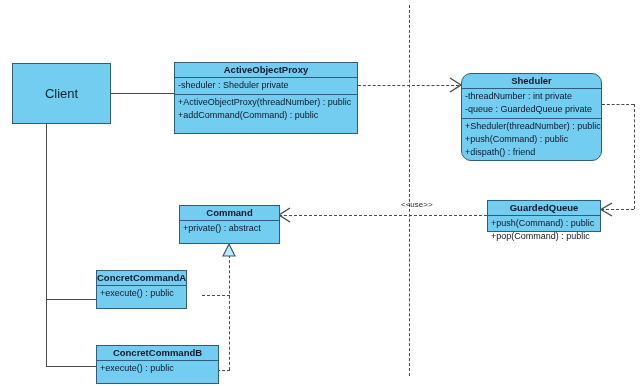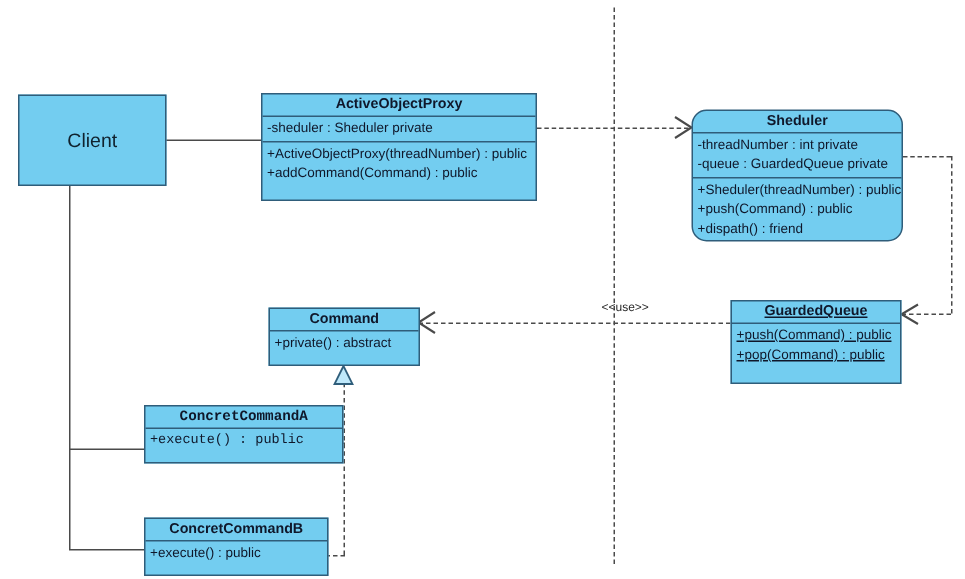--- a/index.html
+++ b/index.html
@@ -156,36 +156,36 @@
       <div class="uml-row">-threadNumber : int private</div>
       <div class="uml-row">-queue : GuardedQueue private</div>
     </div>
     <div class="uml-compartment last">
       <div class="uml-row">+Sheduler(threadNumber) : public</div>
       <div class="uml-row">+push(Command) : public</div>
       <div class="uml-row">+dispath() : friend</div>
     </div>
   </div>
 
-  <div class="uml-class" style="left:487px; top:200px; width:114px; height:56px;text-decoration:underline;">
+  <div class="uml-class" style="left:487px; top:200px; width:114px; height:32px;">
     <div class="uml-title">GuardedQueue</div>
     <div class="uml-compartment last">
       <div class="uml-row">+push(Command) : public</div>
       <div class="uml-row">+pop(Command) : public</div>
     </div>
   </div>
 
   <div class="uml-class" style="left:179px; top:205px; width:101px; height:39px;">
     <div class="uml-title">Command</div>
     <div class="uml-compartment last">
       <div class="uml-row">+private() : abstract</div>
     </div>
   </div>
 
-  <div class="uml-class" style="left:96px; top:270px; width:133px; height:39px;font-family:Liberation Mono, monospace;">
+  <div class="uml-class" style="left:96px; top:270px; width:91px; height:39px;">
     <div class="uml-title">ConcretCommandA</div>
     <div class="uml-compartment last">
       <div class="uml-row">+execute() : public</div>
     </div>
   </div>
 
   <div class="uml-class" style="left:96px; top:345px; width:123px; height:39px;">
     <div class="uml-title">ConcretCommandB</div>
     <div class="uml-compartment last">
       <div class="uml-row">+execute() : public</div>

